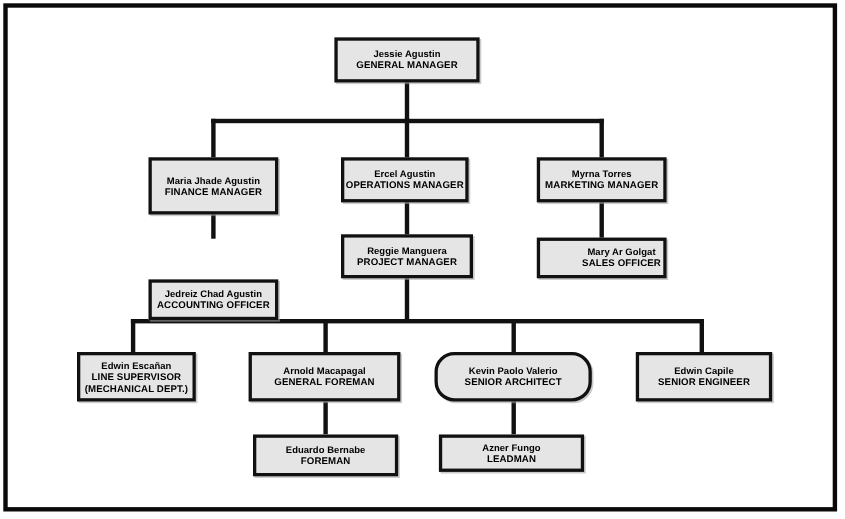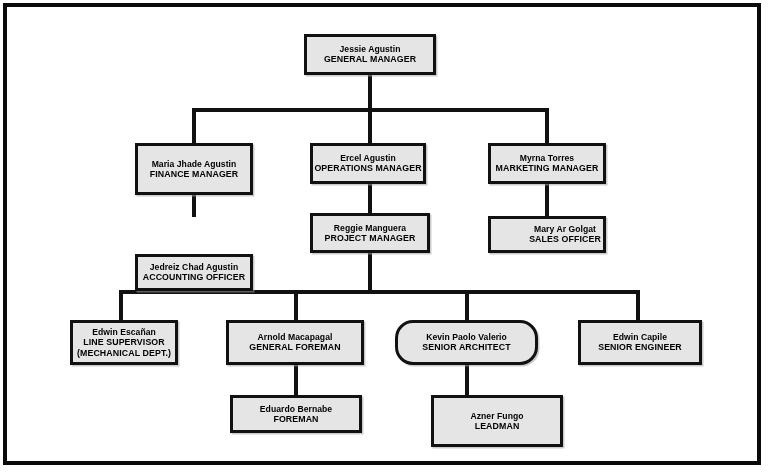--- a/index.html
+++ b/index.html
@@ -152,19 +152,19 @@
     <div class="node-box" style="left:571px; top:313px; width:124px; height:45px;">
       <div class="node-name">Edwin Capile</div>
       <div class="node-title">SENIOR ENGINEER</div>
     </div>
 
     <div class="node-box" style="left:223px; top:388px; width:132px; height:38px;">
       <div class="node-name">Eduardo Bernabe</div>
       <div class="node-title">FOREMAN</div>
     </div>
 
-    <div class="node-box" style="left:392px; top:388px; width:132px; height:52px;margin-left:32px;">
+    <div class="node-box" style="left:392px; top:388px; width:132px; height:34px;">
       <div class="node-name">Azner Fungo</div>
       <div class="node-title">LEADMAN</div>
     </div>
 
   </div>
 </div>
 
 </body></html>

